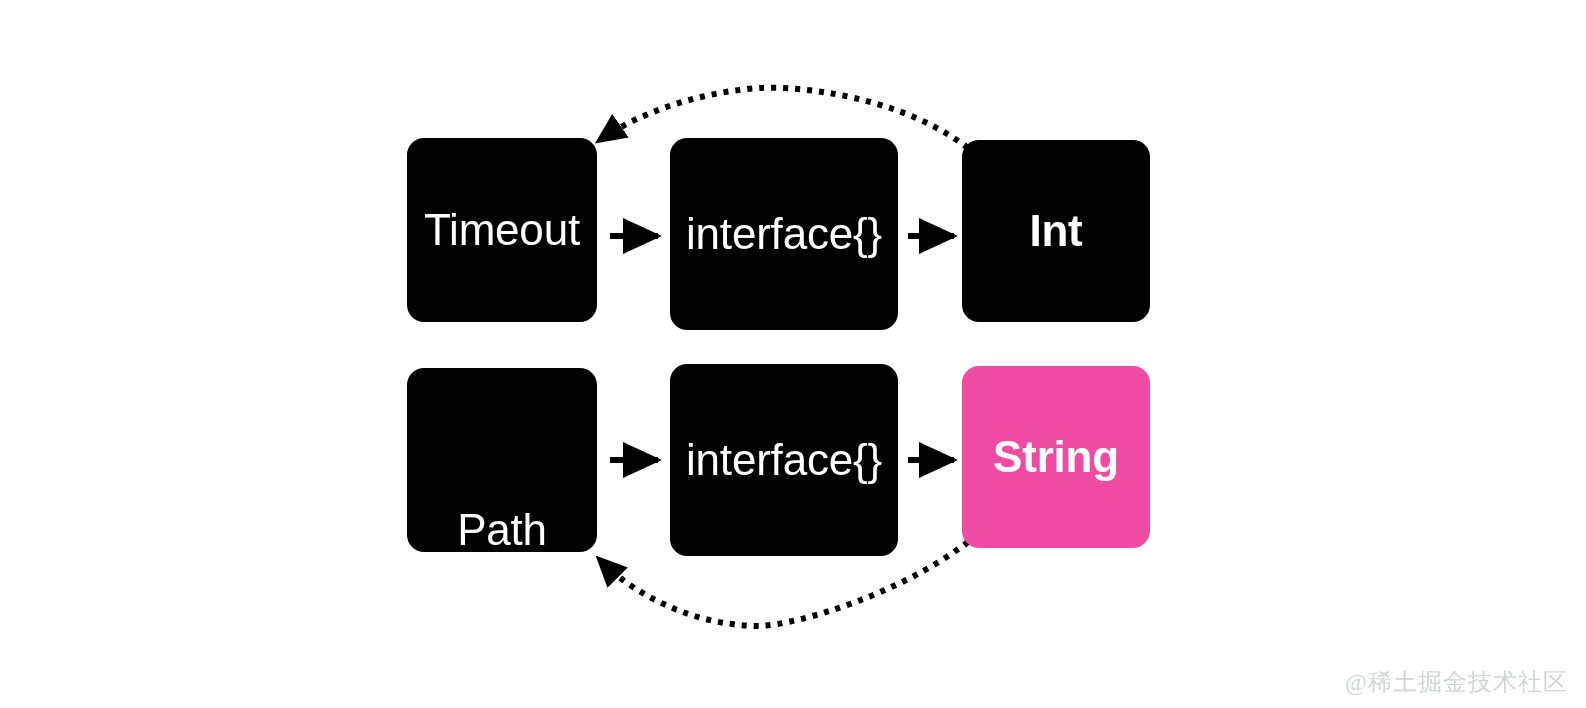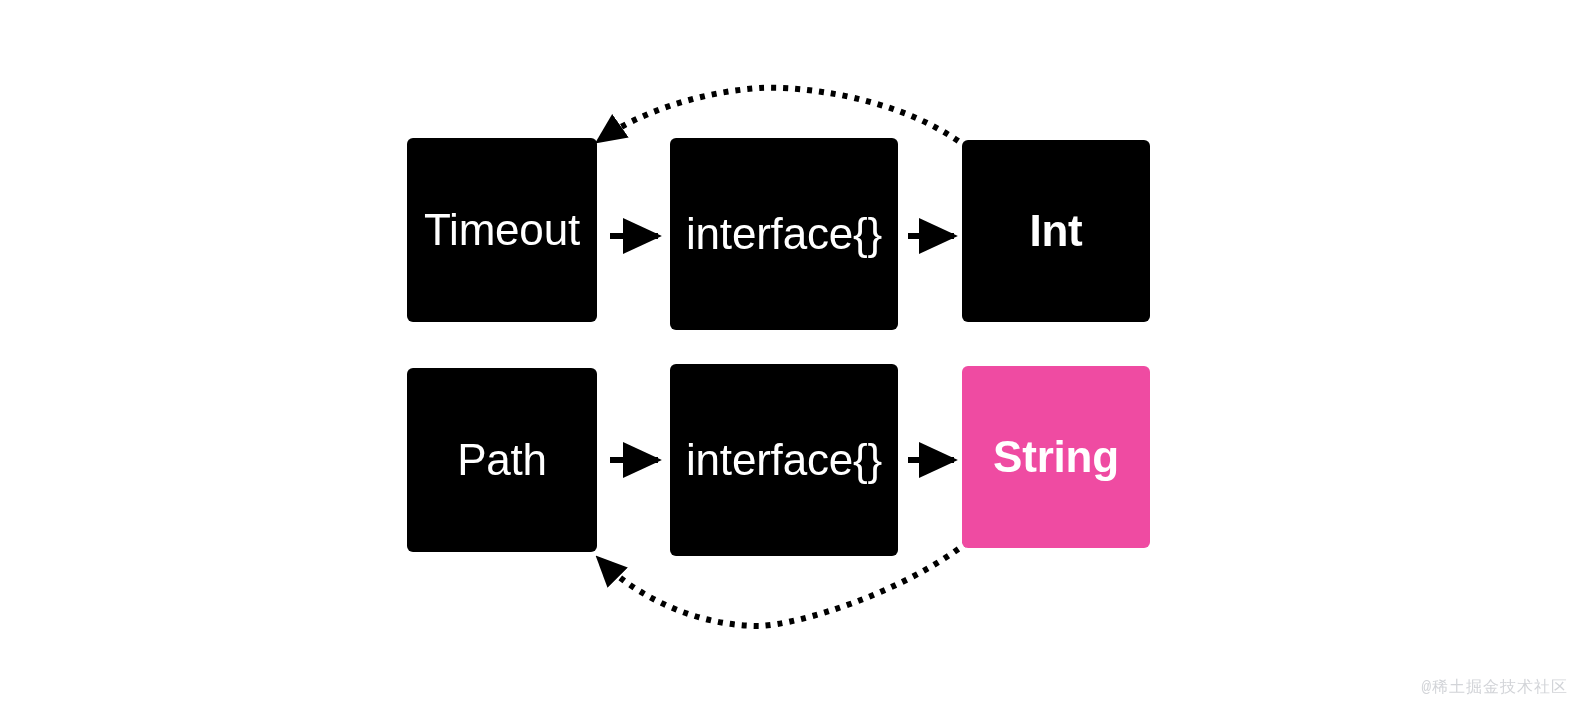--- a/index.html
+++ b/index.html
@@ -21,63 +21,63 @@
     top: 0;
     width: 1586px;
     height: 708px;
     background: #ffffff;
   }
   .node {
     position: absolute;
     display: flex;
     align-items: center;
     justify-content: center;
-    border-radius: 6px;
+    border-radius: 17px;
     box-sizing: border-box;
   }
   .node .node-label {
     color: #ffffff;
     font-family: "Liberation Sans", sans-serif;
     line-height: 1;
     white-space: nowrap;
     letter-spacing: -0.2px;
   }
   .node.dark {
     background: #000000;
   }
   .lbl-plain { font-weight: 500; font-size: 44px; }
   .lbl-bold  { font-weight: 700; font-size: 44px; }
 
   
   #node-timeout   { left: 407px;  top: 138px; width: 190px; height: 184px; }
   #node-iface-top { left: 670px;  top: 138px; width: 228px; height: 192px; }
   #node-int       { left: 962px;  top: 140px; width: 188px; height: 182px; }
 
-  #node-path      { left: 407px;  top: 368px; width: 190px; height: 184px; }
+  #node-path      { left: 407px;  top: 368px; width: 190px; height: 184px; align-items: flex-end; }
   #node-iface-bot { left: 670px;  top: 364px; width: 228px; height: 192px; }
   #node-string    { left: 962px;  top: 366px; width: 188px; height: 182px; }
 
   
   #edges {
     position: absolute;
     left: 0;
     top: 0;
     width: 1586px;
     height: 708px;
     pointer-events: none;
   }
 
   
   #watermark {
     position: absolute;
     right: 18px;
     bottom: 10px;
     color: #d2d4d8;
-    font-size: 16px;
-    font-family: Liberation Mono, monospace;
+    font-size: 24px;
+    font-family: Liberation Serif, serif;
     letter-spacing: 1px;
     user-select: none;
   }
 </style>
 </head>
 <body>
 
 <div id="canvas" style="background: rgb(255, 255, 255);">
 
   <svg id="edges" viewBox="0 0 1586 708" width="1586" height="708" xmlns="http://www.w3.org/2000/svg">

